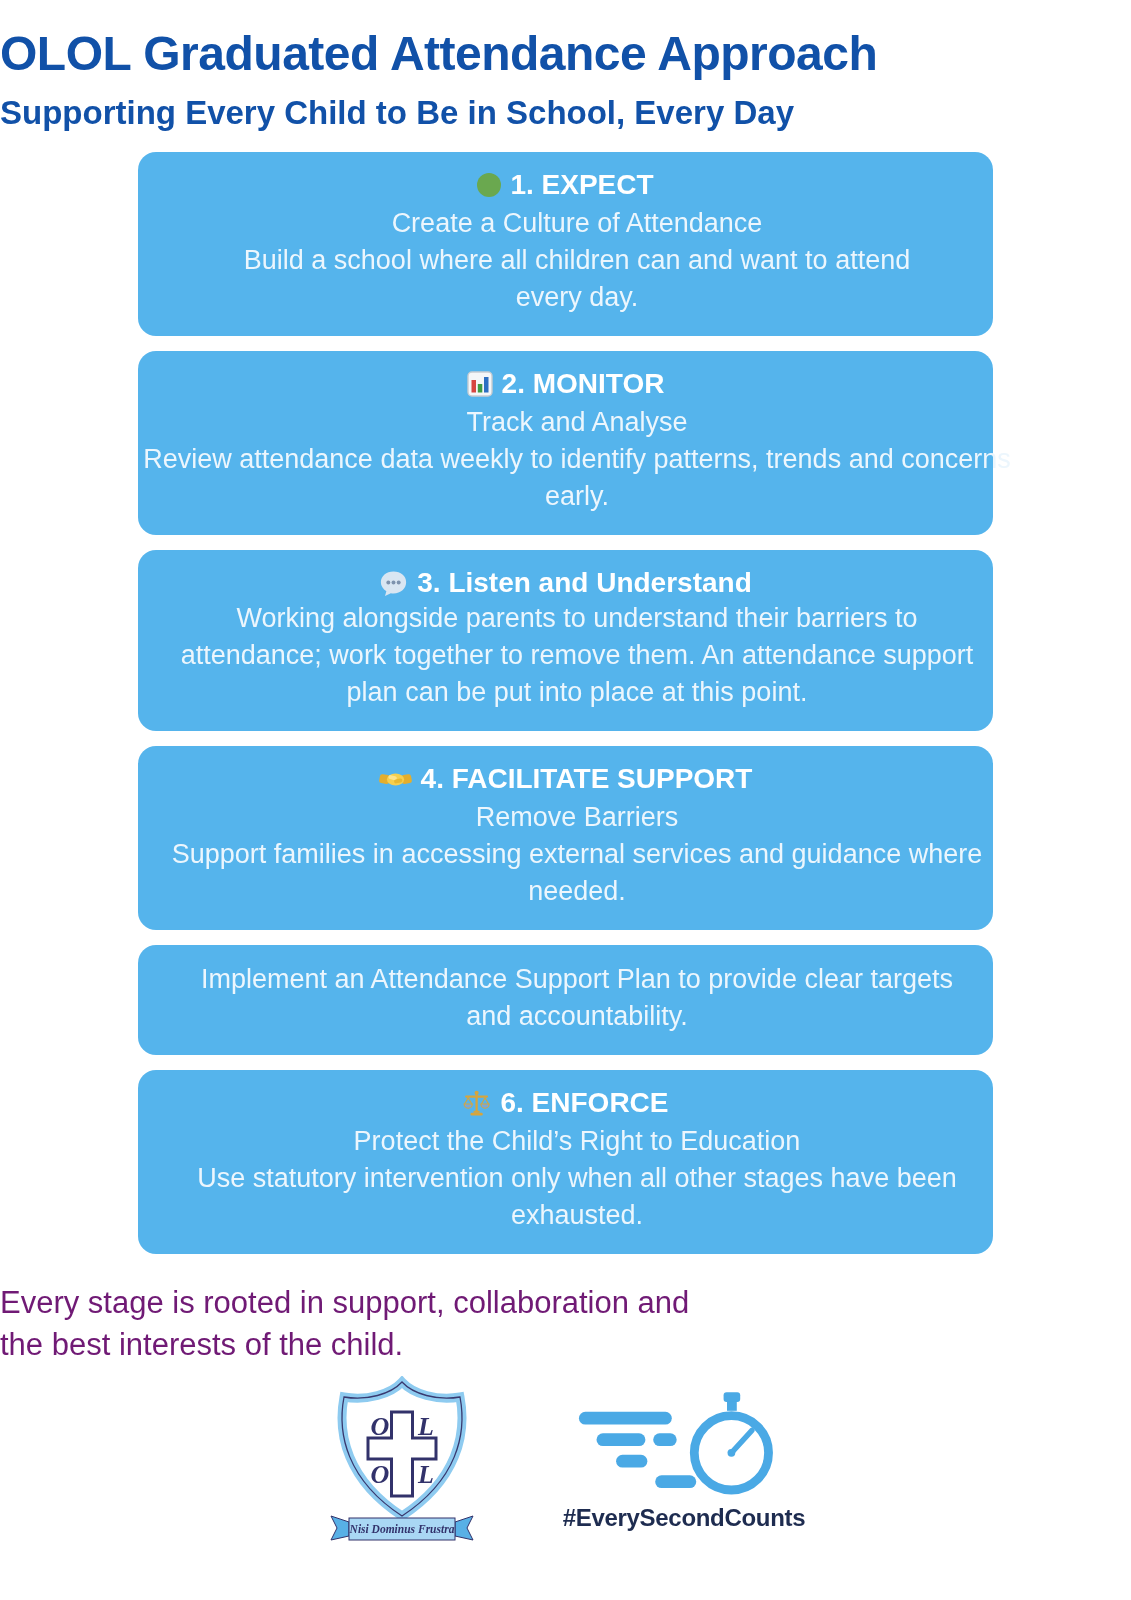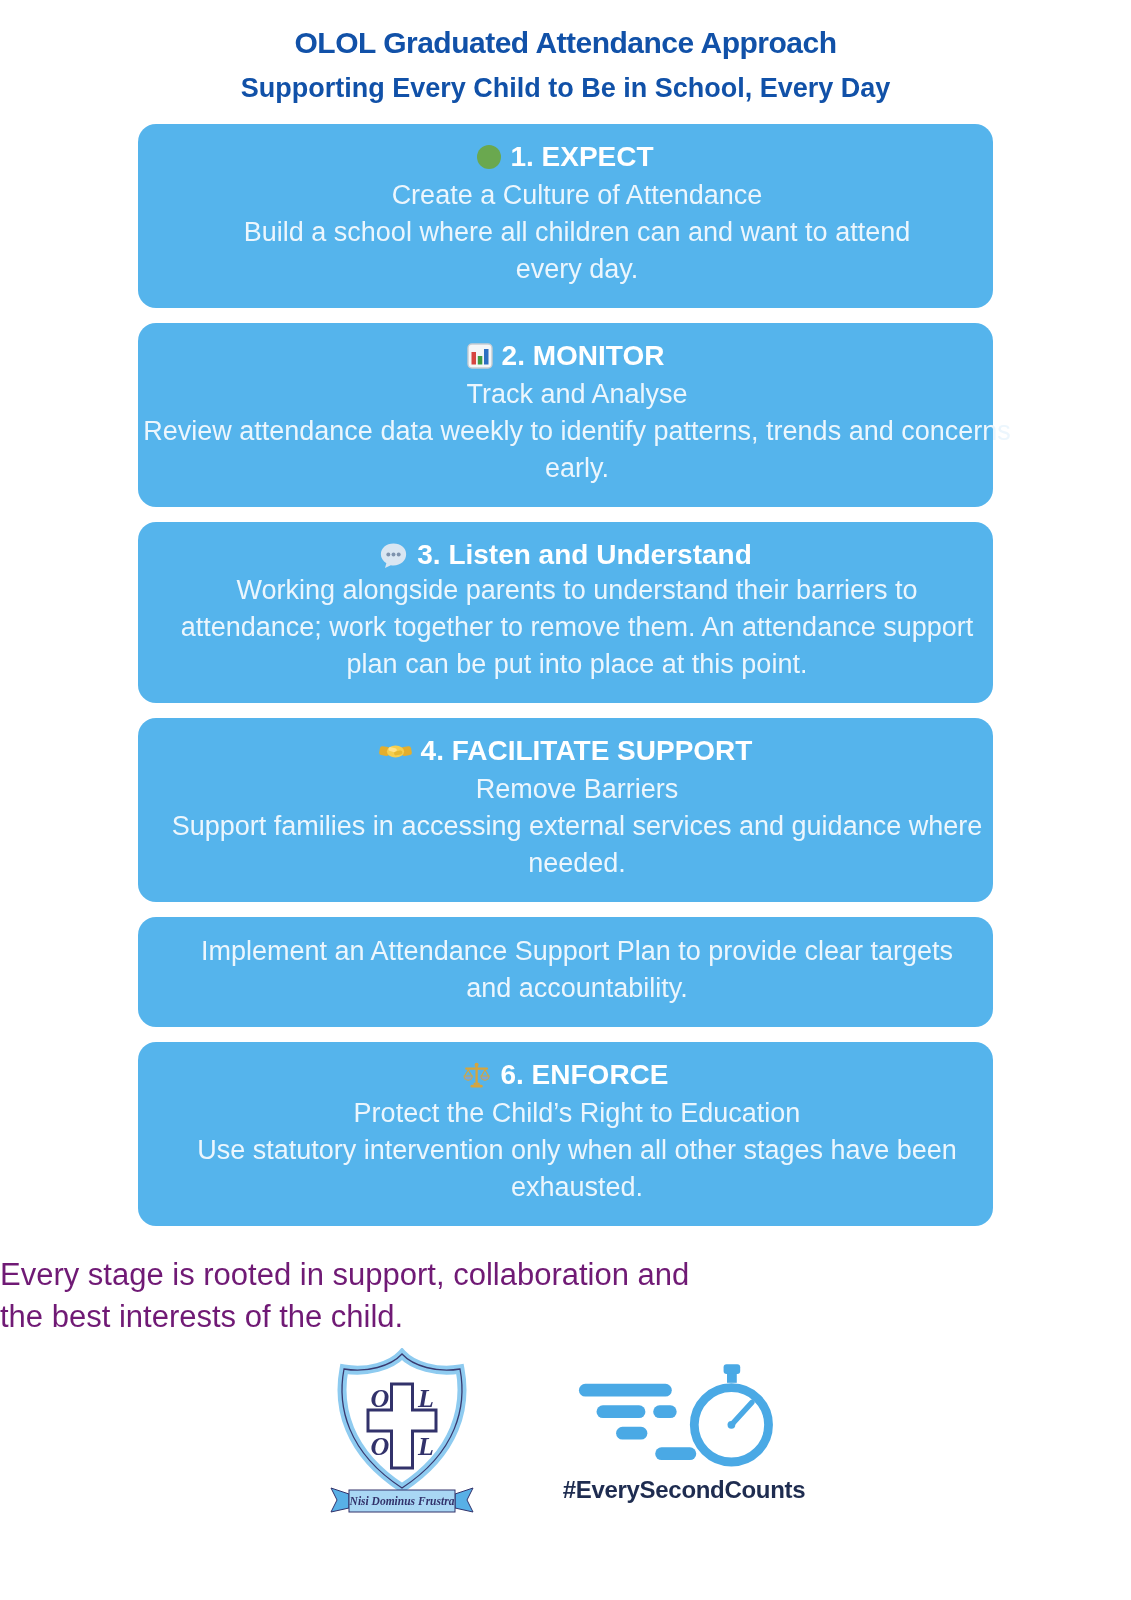--- a/index.html
+++ b/index.html
@@ -1,25 +1,25 @@
 <!DOCTYPE html>
 <html><head>
 <meta charset="utf-8">
 <style>
   html,body{margin:0;padding:0;}
   body{
     width:1131px;height:1600px;background:#ffffff;overflow:hidden;
     font-family:"Liberation Sans",sans-serif;
   }
   .page-title{
-    margin-top:26px;text-align:center;font-size:30px;font-weight:bold;
+    margin-top:26px;text-align:left;font-size:48px;font-weight:bold;
     color:#1151a8;letter-spacing:-0.5px;
   }
   .page-subtitle{
-    margin-top:13px;text-align:center;font-size:27px;font-weight:bold;
+    margin-top:13px;text-align:left;font-size:33px;font-weight:bold;
     color:#1151a8;
   }
   .cards{width:855px;margin:20px auto 0;}
   .card{
     background:#55b4ec;border-radius:18px;margin-bottom:15px;
     padding:16px 0 20px;text-align:center;
   }
   .card-heading{
     display:flex;justify-content:center;align-items:center;gap:9px;
     font-size:28px;font-weight:bold;color:#ffffff;line-height:34px;

